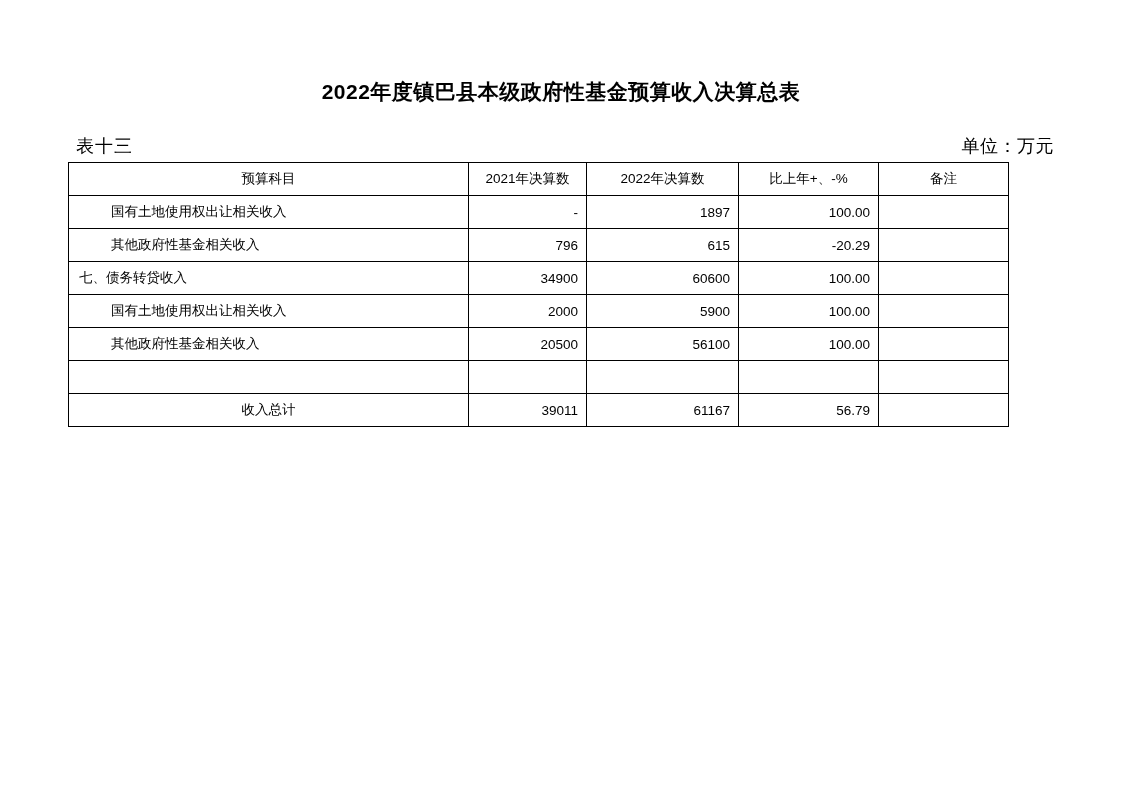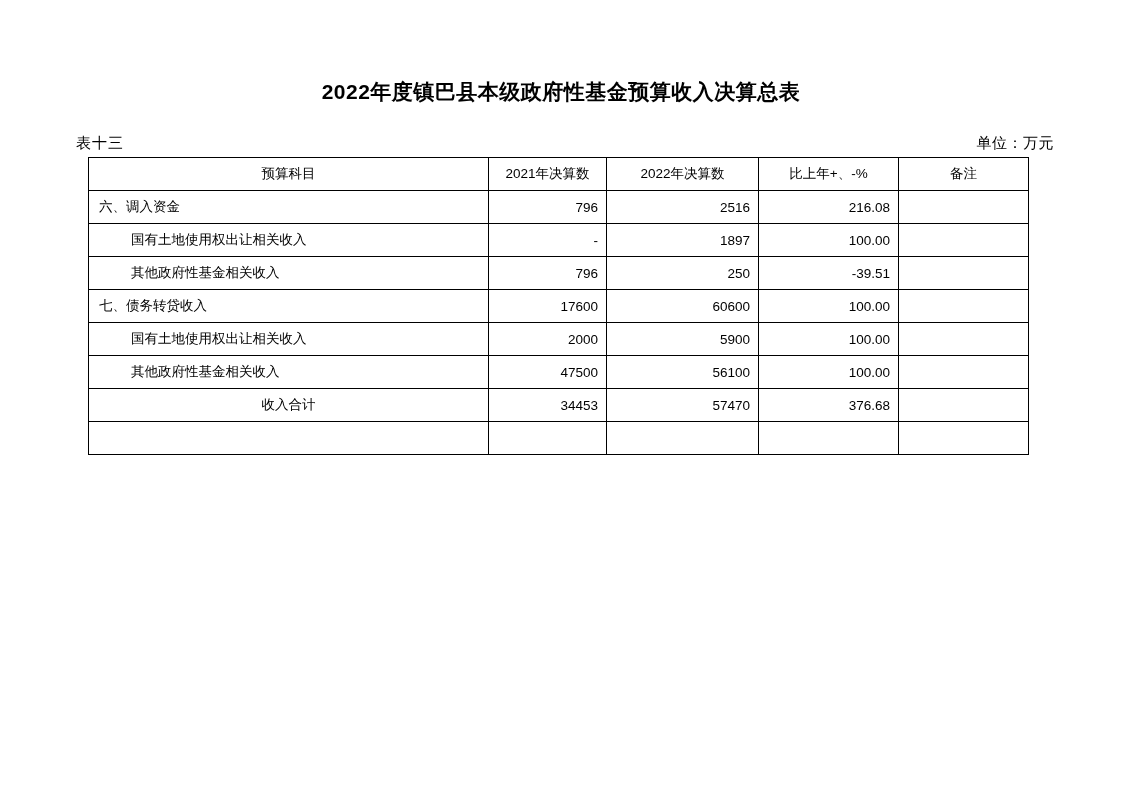--- a/index.html
+++ b/index.html
@@ -26,31 +26,31 @@
     font-weight: bold;
     letter-spacing: 0.5px;
     padding-top: 78px;
     font-family: "Liberation Sans", sans-serif;
   }
   .meta-row {
     display: flex;
     justify-content: space-between;
     align-items: flex-end;
     margin: 28px 68px 4px 76px;
-    font-size: 15px;
+    font-size: 18px;
   }
   .meta-left {
     letter-spacing: 1px;
   }
   .meta-right {
     letter-spacing: 0.5px;
   }
   table.budget {
     border-collapse: collapse;
-    margin-left: 88px;
+    margin-left: 68px;
     width: 940px;
     table-layout: fixed;
   }
   table.budget td,
   table.budget th {
     border: 1px solid #000000;
     height: 33px;
     font-size: 13.5px;
     font-weight: normal;
     padding: 0 8px;
@@ -109,71 +109,64 @@
       <tr>
         <th class="cell-center">预算科目</th>
         <th class="cell-center">2021年决算数</th>
         <th class="cell-center">2022年决算数</th>
         <th class="cell-center">比上年+、-%</th>
         <th class="cell-center">备注</th>
       </tr>
     </thead>
     <tbody>
       <tr>
-        <td class="lvl-head bold">六、调入资金</td>
-        <td class="cell-num bold">796</td>
-        <td class="cell-num">2516</td>
-        <td class="cell-num bold">216.08</td>
-        <td></td>
-      </tr>
-      <tr>
         <td class="indent-1">国有土地使用权出让相关收入</td>
         <td class="cell-num">-</td>
         <td class="cell-num">1897</td>
         <td class="cell-num">100.00</td>
         <td></td>
       </tr>
       <tr>
         <td class="indent-1">其他政府性基金相关收入</td>
         <td class="cell-num">796</td>
-        <td class="cell-num">250</td>
-        <td class="cell-num">-39.51</td>
+        <td class="cell-num">615</td>
+        <td class="cell-num">-20.29</td>
         <td></td>
       </tr>
       <tr>
         <td class="lvl-head bold">七、债务转贷收入</td>
-        <td class="cell-num bold">17600</td>
+        <td class="cell-num bold">34900</td>
         <td class="cell-num bold">60600</td>
         <td class="cell-num bold">100.00</td>
         <td></td>
       </tr>
       <tr>
         <td class="indent-1">国有土地使用权出让相关收入</td>
         <td class="cell-num">2000</td>
         <td class="cell-num">5900</td>
         <td class="cell-num">100.00</td>
         <td></td>
       </tr>
       <tr>
         <td class="indent-1">其他政府性基金相关收入</td>
-        <td class="cell-num">47500</td>
+        <td class="cell-num">20500</td>
         <td class="cell-num">56100</td>
         <td class="cell-num">100.00</td>
-        <td></td>
-      </tr>
-      <tr>
-        <td class="cell-center bold">收入合计</td>
-        <td class="cell-num bold">34453</td>
-        <td class="cell-num bold">57470</td>
-        <td class="cell-num bold">376.68</td>
         <td></td>
       </tr>
       <tr class="empty-row">
         <td></td>
         <td></td>
         <td></td>
         <td></td>
         <td></td>
       </tr>
+      <tr>
+        <td class="cell-center bold">收入总计</td>
+        <td class="cell-num bold">39011</td>
+        <td class="cell-num bold">61167</td>
+        <td class="cell-num bold">56.79</td>
+        <td></td>
+      </tr>
     </tbody>
   </table>
 
 </div>
 
 </body></html>

